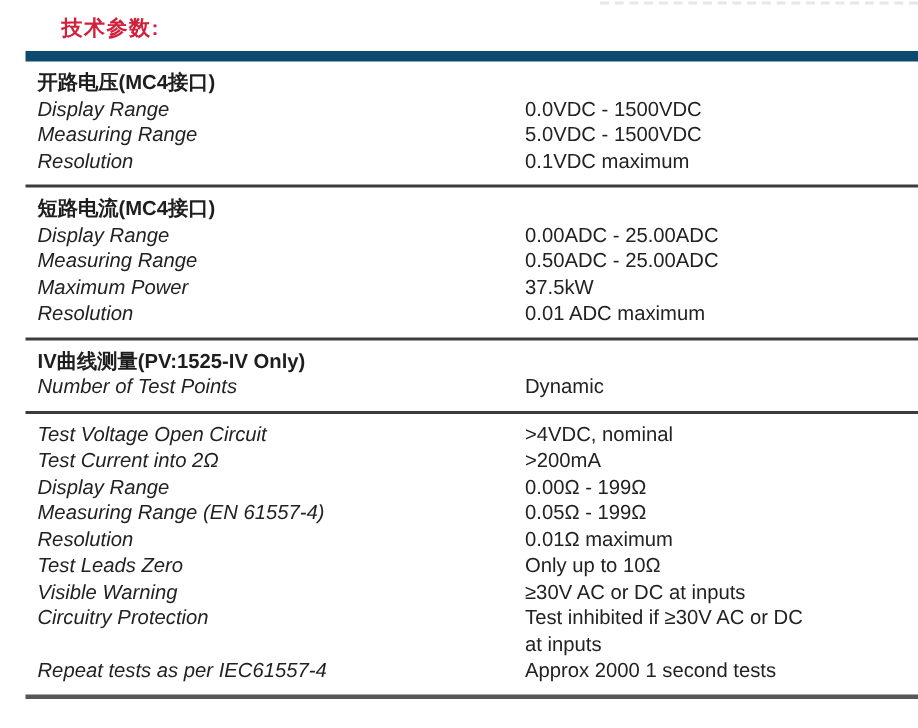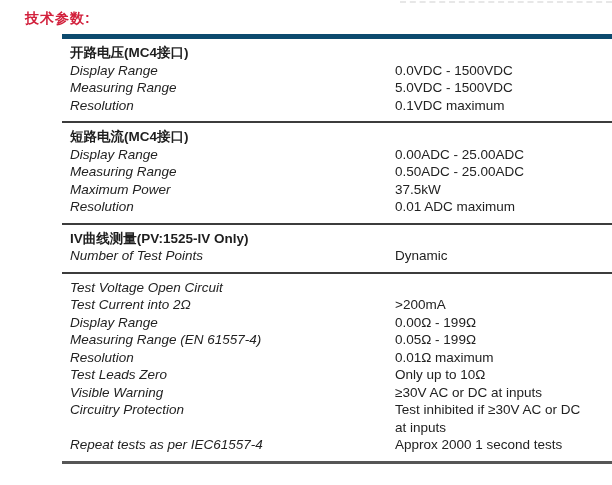--- a/index.html
+++ b/index.html
@@ -16,33 +16,32 @@
     position: absolute;
     top: 1px;
     left: 400px;
     right: 0;
     height: 0;
     border-top: 2px dashed #e7e7e7;
   }
   .page-title {
     position: absolute;
     top: 10px;
-    left: 25px;
+    left: 41px;
     font-size: 14px;
     font-weight: bold;
     letter-spacing: 1px;
     color: #d2203c;
   }
   .spec-table {
     position: absolute;
     top: 34px;
     left: 17px;
     right: 0;
-    border-top: 5px solid #0c4a6e;
-    margin-left: 45px;
+    border-top: 7px solid #0c4a6e;
   }
   .spec-section {
     padding: 5px 0 7px 8px;
     border-bottom: 2px solid #3c3c3c;
   }
   .spec-section:last-child {
     border-bottom: 3px solid #565656;
   }
   .section-heading {
     font-weight: bold;
@@ -114,20 +113,21 @@
     <div class="section-heading">IV曲线测量(PV:1525-IV Only)</div>
     <div class="spec-row">
       <div class="spec-label">Number of Test Points</div>
       <div class="spec-value">Dynamic</div>
     </div>
   </section>
 
   <section class="spec-section">
     <div class="spec-row">
       <div class="spec-label">Test Voltage Open Circuit</div>
+      <div class="spec-value">&gt;4VDC, nominal</div>
     </div>
     <div class="spec-row">
       <div class="spec-label">Test Current into 2Ω</div>
       <div class="spec-value">&gt;200mA</div>
     </div>
     <div class="spec-row">
       <div class="spec-label">Display Range</div>
       <div class="spec-value">0.00Ω - 199Ω</div>
     </div>
     <div class="spec-row">

